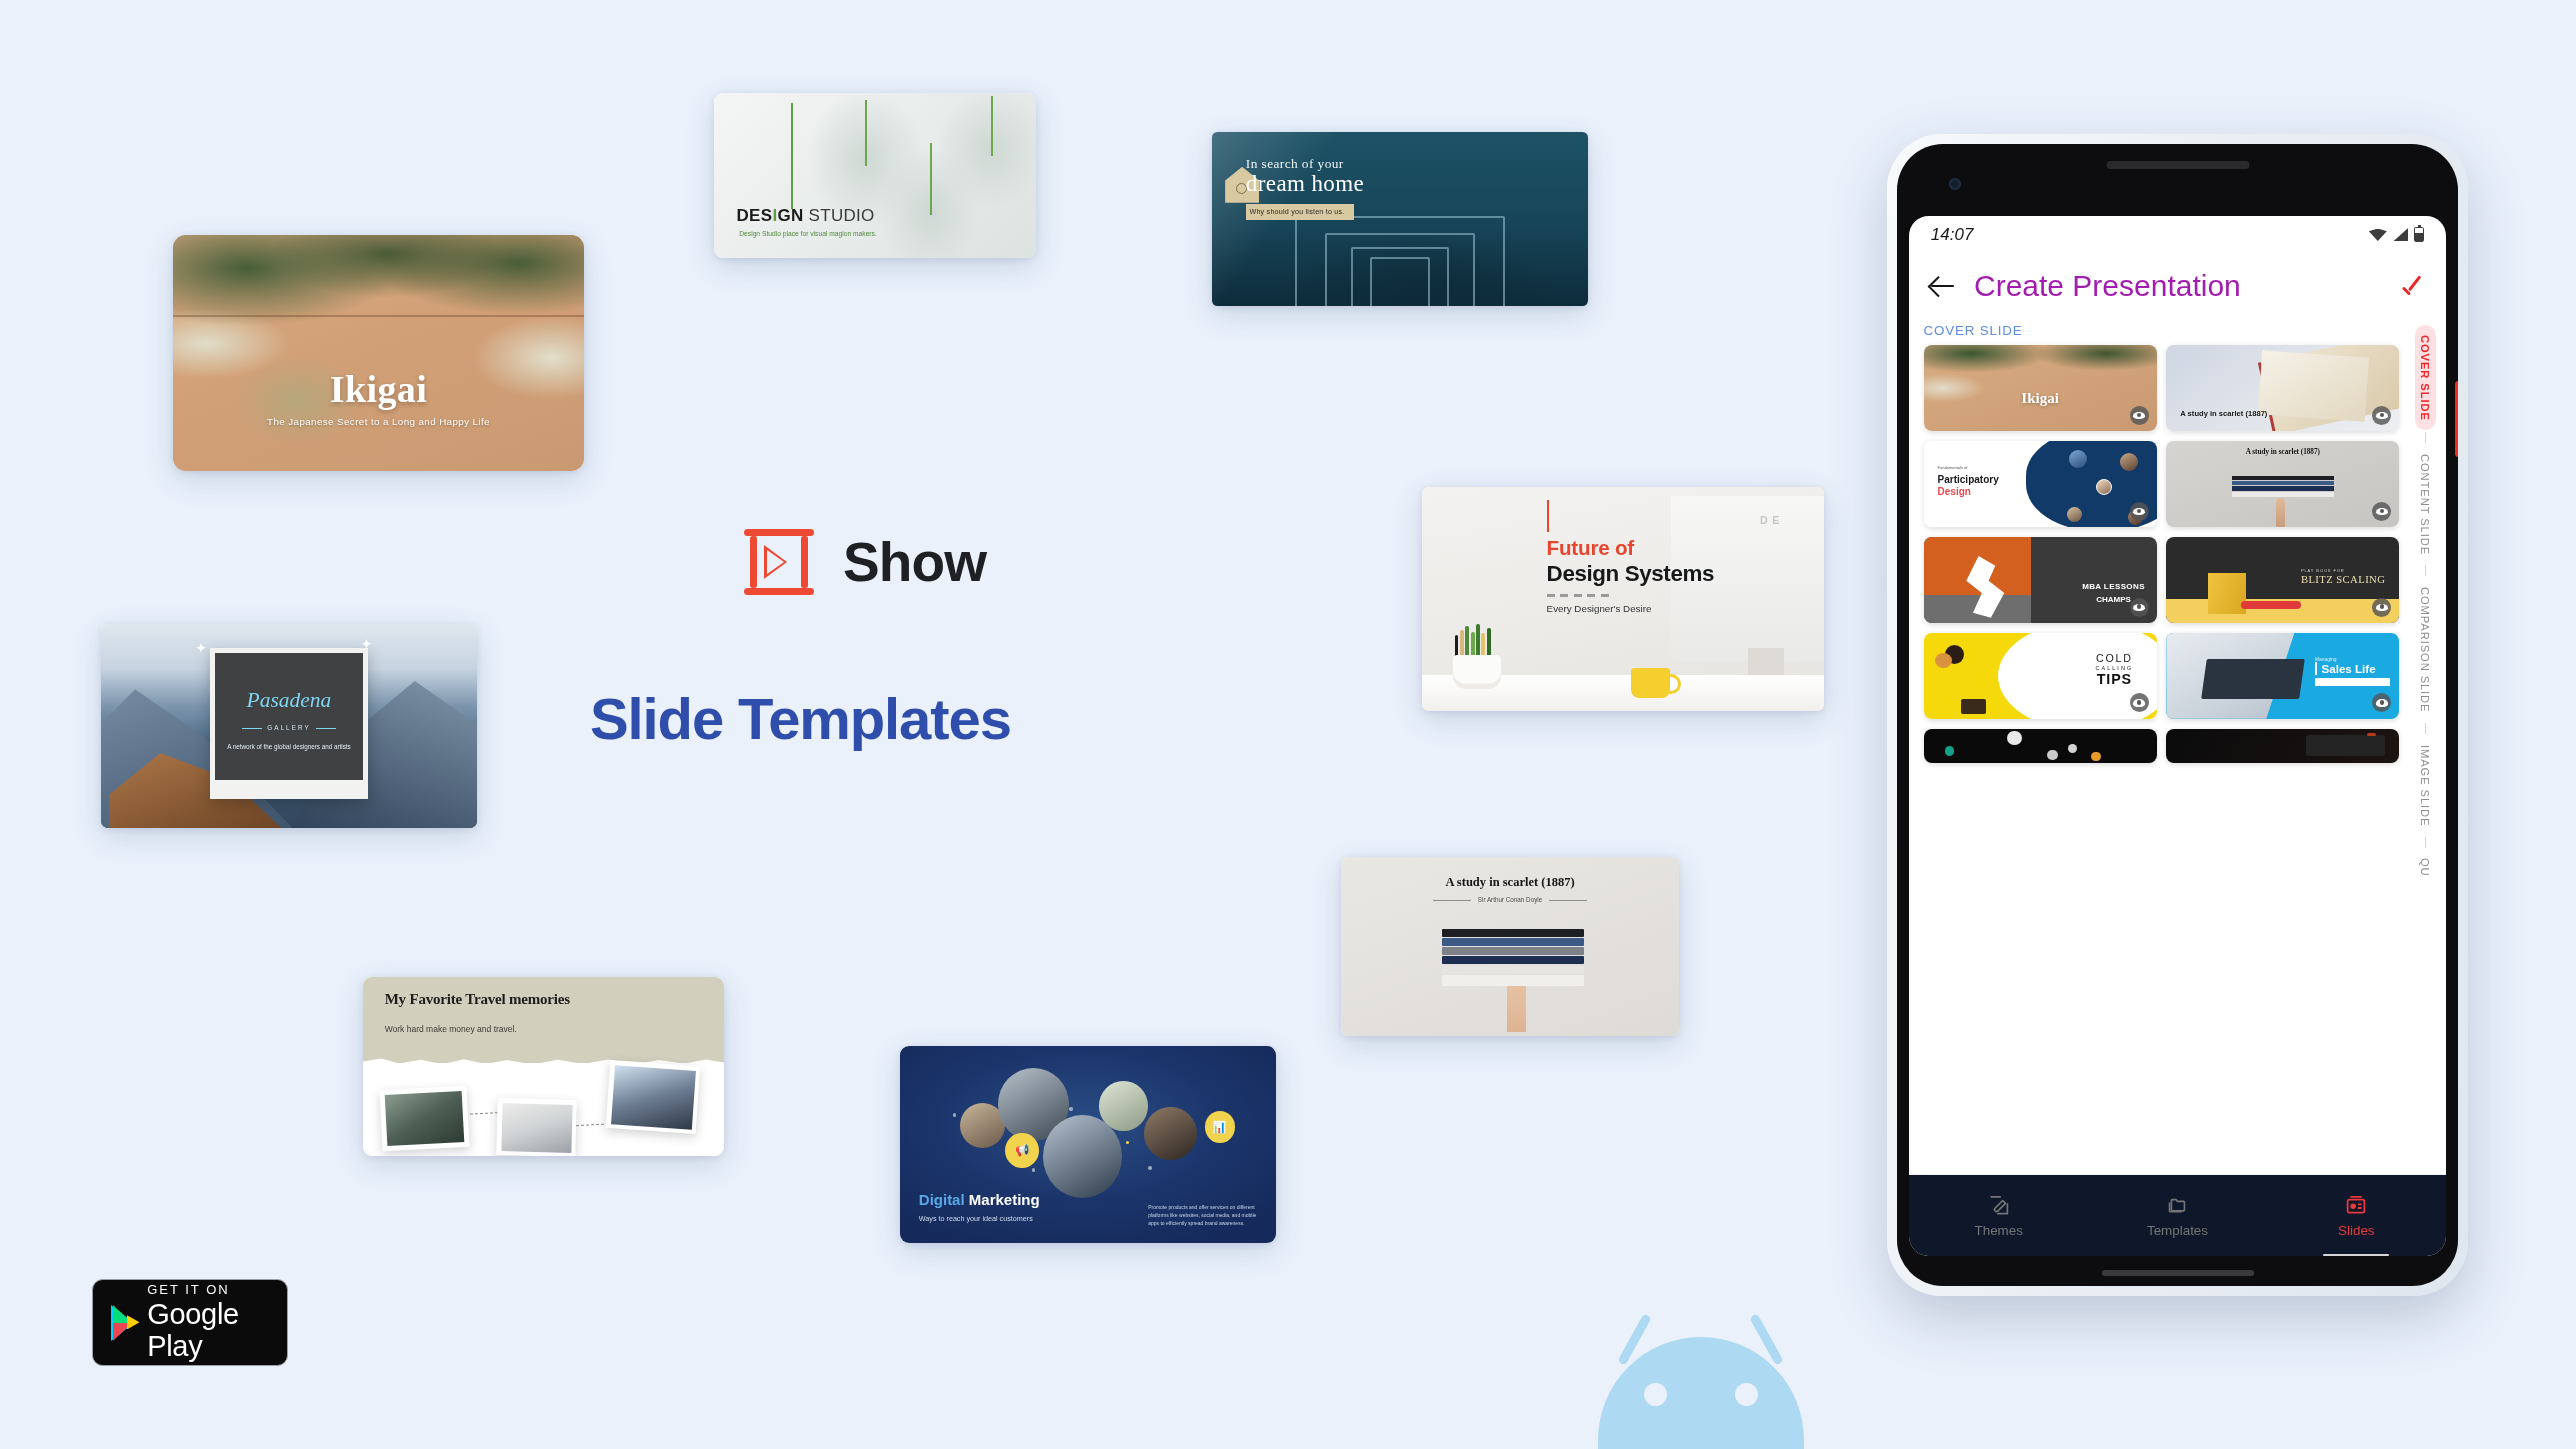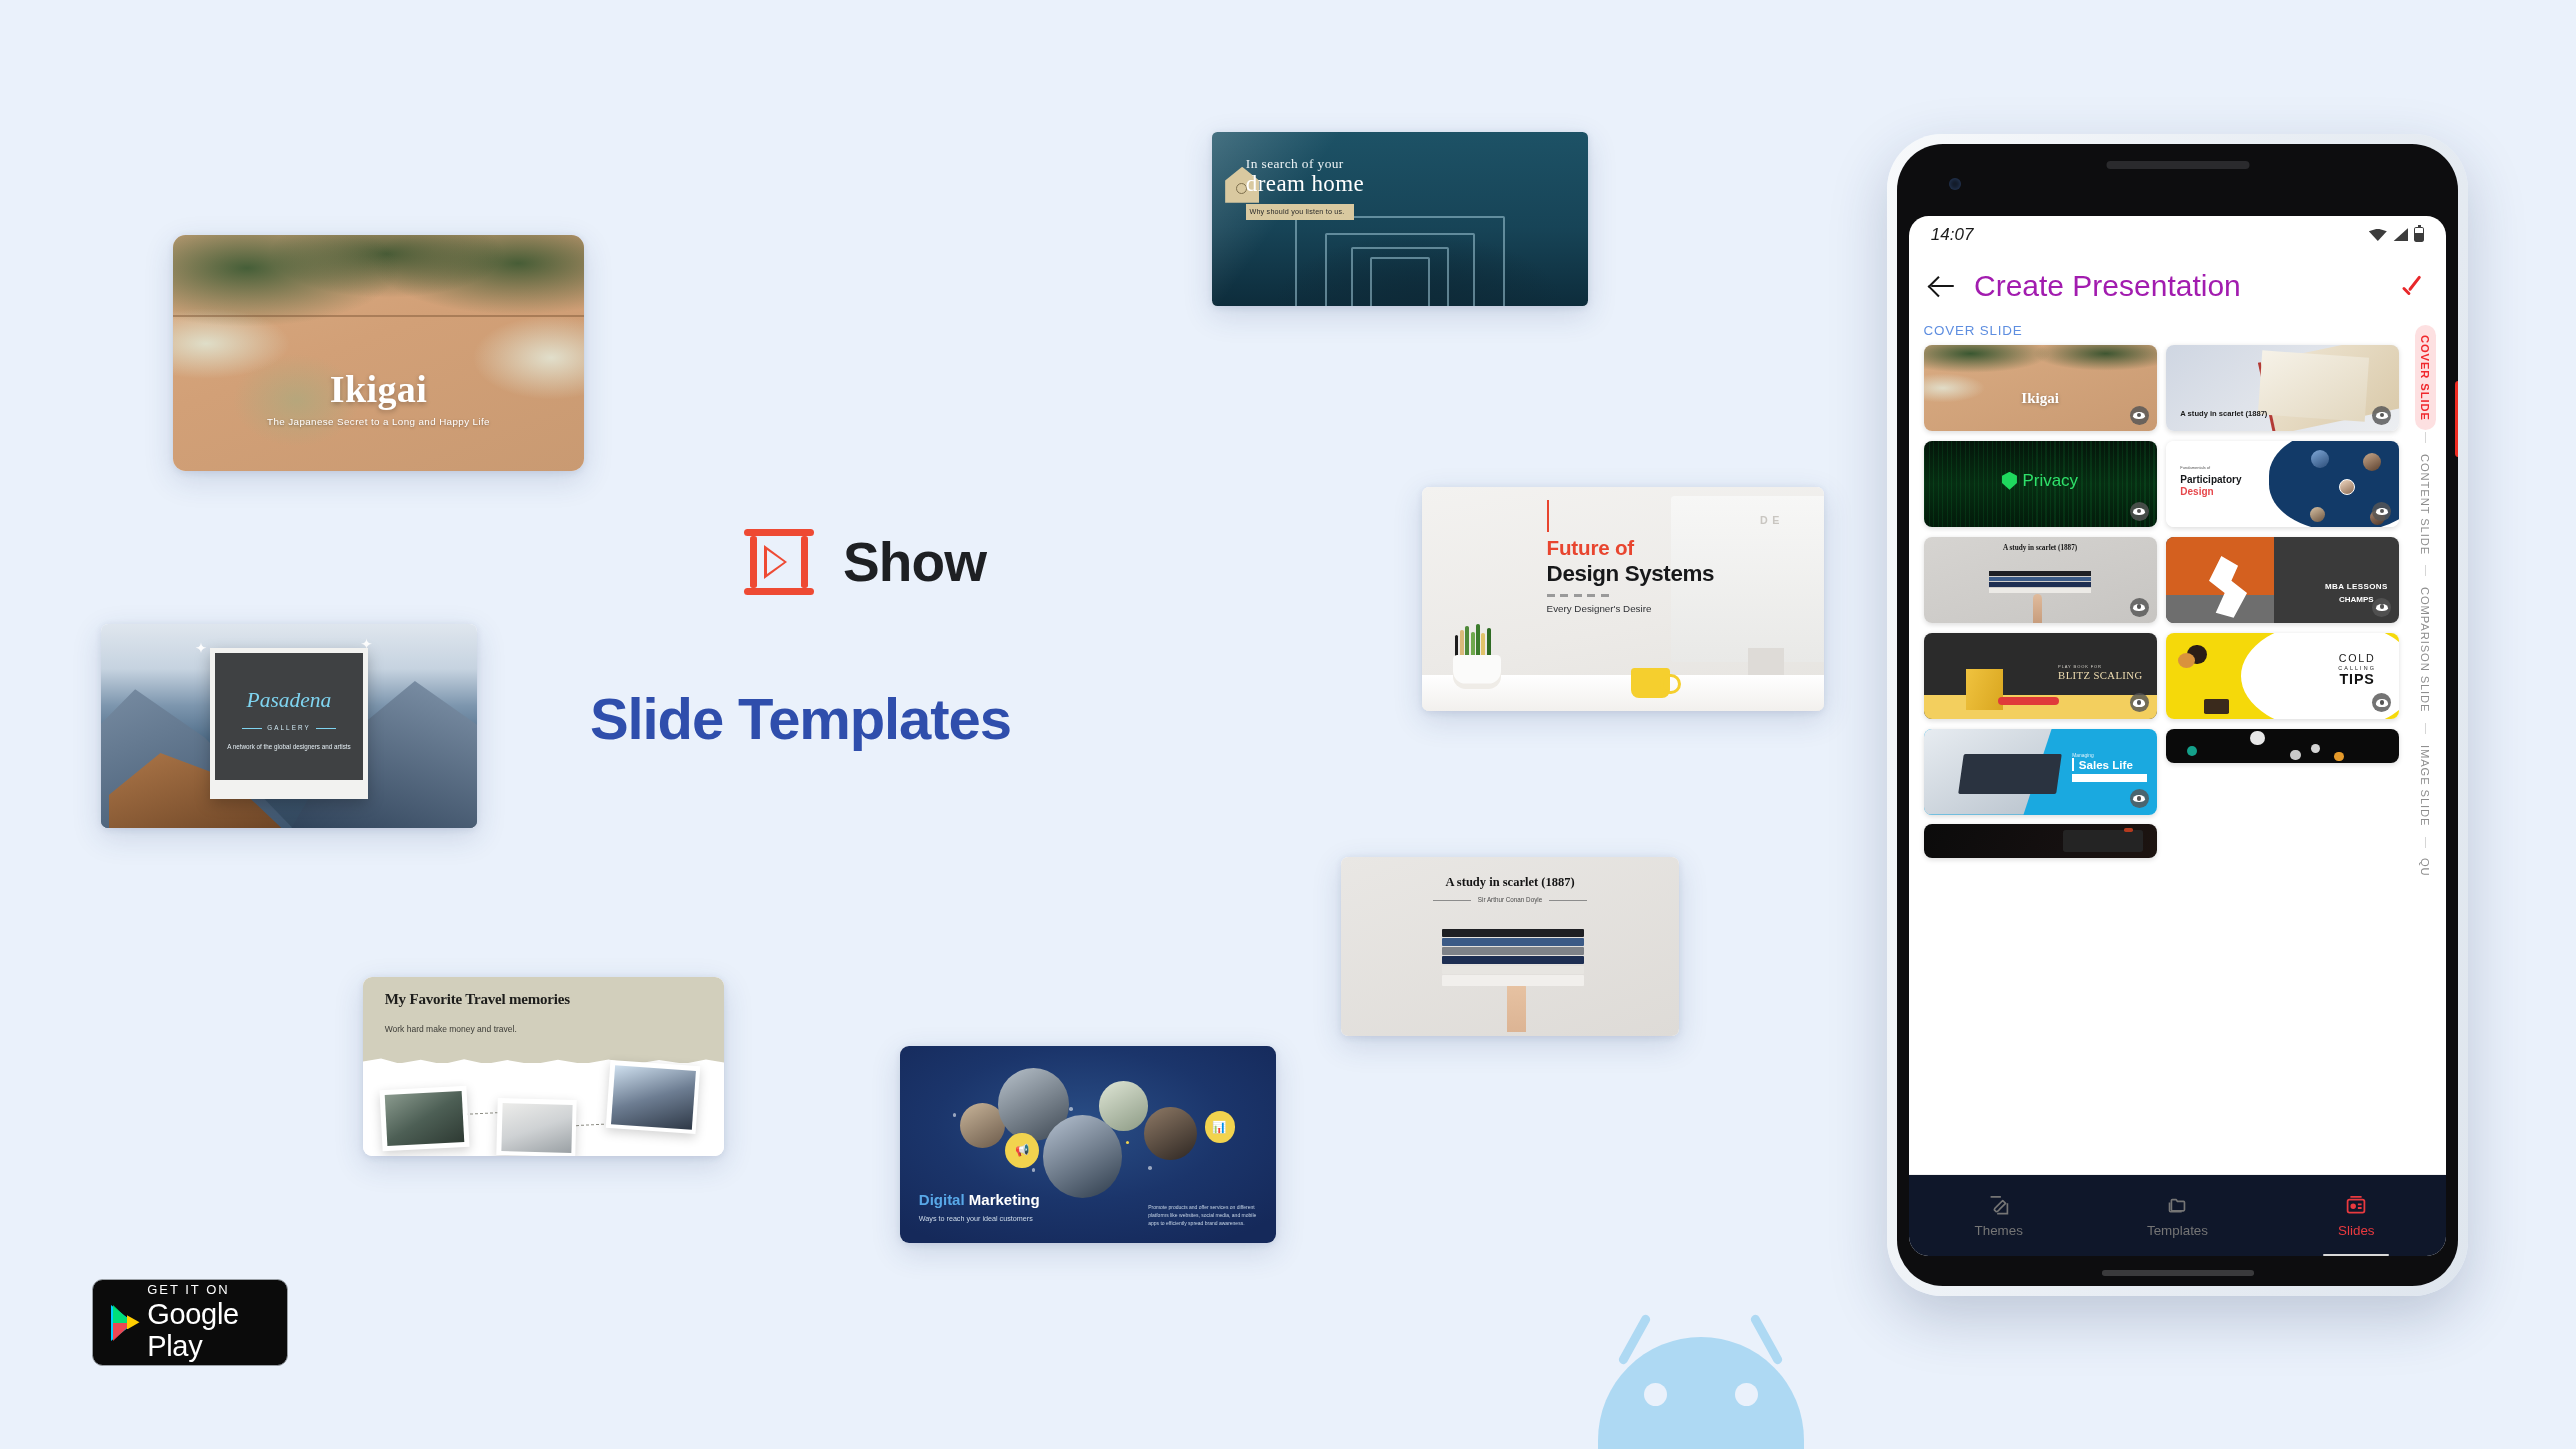--- a/index.html
+++ b/index.html
@@ -244,20 +244,34 @@
     <div class="inner">
       <div class="ikigai-bg"></div>
       <div class="ikigai-line"></div>
       <div class="ikigai-txt">
         <div class="ikigai-title">Ikigai</div>
         <div class="ikigai-sub">The Japanese Secret to a Long and Happy Life</div>
       </div>
     </div>
   </div>
 
+  <div class="card c-design">
+    <div class="inner">
+      <div class="design-bg"></div>
+      <div class="ds-greenline"></div>
+      <div class="ds-stem" style="left:47%;top:4%;height:40%;"></div>
+      <div class="ds-stem" style="left:67%;top:30%;height:44%;"></div>
+      <div class="ds-stem" style="left:86%;top:2%;height:36%;"></div>
+      <div class="ds-label">
+        <div class="ds-title"><span>DES</span><span class="g">I</span><span>GN</span> <span class="light">STUDIO</span></div>
+        <div class="ds-sub">Design Studio place for visual
+magion makers.</div>
+      </div>
+    </div>
+  </div>
 
   <div class="card c-dream">
     <div class="inner">
       <div class="dream-bg"></div>
 
       <div class="dh-frame" style="left:22%;top:48%;width:56%;height:60%;"></div>
       <div class="dh-frame" style="left:30%;top:58%;width:40%;height:48%;"></div>
       <div class="dh-frame" style="left:37%;top:66%;width:26%;height:38%;"></div>
       <div class="dh-frame" style="left:42%;top:72%;width:16%;height:30%;"></div>
       <div class="dh-house"></div>
@@ -447,31 +461,20 @@
               <div class="thumb">
                 <div style="position:absolute;inset:0;background:linear-gradient(140deg,#cfd6e2 0%,#dfe3ea 45%,#eceef1 100%);"></div>
                 <div style="position:absolute;right:-4%;top:2%;width:62%;height:86%;background:linear-gradient(145deg,#efe6d4,#d9c9a9);transform:rotate(-12deg);border-left:3.6px solid #b33a34;"></div>
                 <div style="position:absolute;right:14%;top:10%;width:46%;height:74%;background:linear-gradient(145deg,#f6f2e8,#e2d7bf);transform:rotate(4deg);"></div>
                 <div style="position:absolute;left:6%;bottom:16%;font-size:7.6px;font-weight:700;color:#1b1b1b;">A study in scarlet (1887)</div>
                 <div class="eye">
                     <i></i>
                   </div>
               </div>
 
-              <div class="thumb">
-                <div style="position:absolute;inset:0;background:linear-gradient(180deg,#04150a,#062e12 50%,#021a0a);"></div>
-                <div style="position:absolute;inset:0;opacity:.5;background:repeating-linear-gradient(90deg,rgba(20,200,80,.22) 0 1.3px,transparent 1.3px 4.5px);"></div>
-                <div style="position:absolute;left:50%;top:46%;transform:translate(-50%,-50%);display:flex;align-items:center;gap:5.4px;">
-                  <span style="width:15px;height:18px;background:#1fd95e;clip-path:polygon(50% 0,100% 22%,100% 62%,50% 100%,0 62%,0 22%);display:inline-block;"></span>
-                  <span style="font-size:17px;font-weight:400;color:#2fe06a;">Privacy</span>
-                </div>
-                <div class="eye">
-                    <i></i>
-                  </div>
-              </div>
 
               <div class="thumb">
                 <div style="position:absolute;inset:0;background:#ffffff;"></div>
                 <div style="position:absolute;right:-10%;top:-14%;width:66%;height:118%;border-radius:46%;background:#123a68;"></div>
                 <div style="position:absolute;right:30%;top:10%;width:18px;height:18px;border-radius:50%;background:linear-gradient(150deg,#7fa8d8,#2c4d78);"></div>
                 <div style="position:absolute;right:8%;top:14%;width:18px;height:18px;border-radius:50%;background:linear-gradient(150deg,#c9a98c,#5a3f2d);"></div>
                 <div style="position:absolute;right:19%;top:44%;width:16px;height:16px;border-radius:50%;background:linear-gradient(150deg,#f0d8c2,#8a6a52);border:1.8px solid #fff;"></div>
                 <div style="position:absolute;right:32%;bottom:6%;width:15px;height:15px;border-radius:50%;background:linear-gradient(150deg,#d8c2a4,#6a5340);"></div>
                 <div style="position:absolute;right:6%;bottom:2%;width:15px;height:15px;border-radius:50%;background:linear-gradient(150deg,#b08b72,#4a3326);"></div>
                 <div style="position:absolute;left:6%;top:28%;font-size:4px;color:#555;">Fundamentals of</div>

